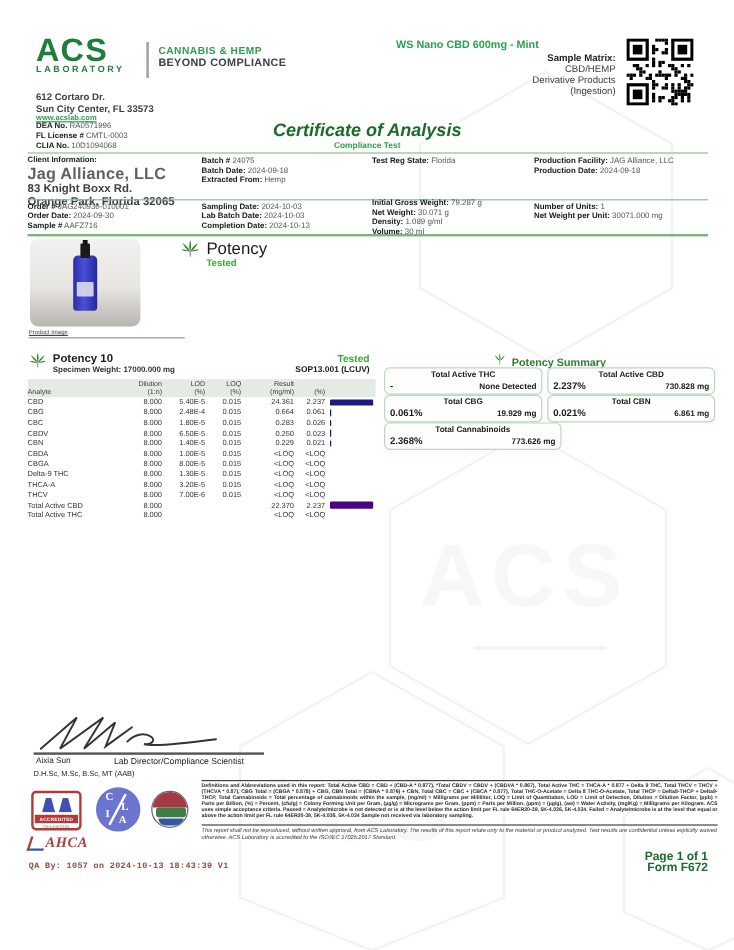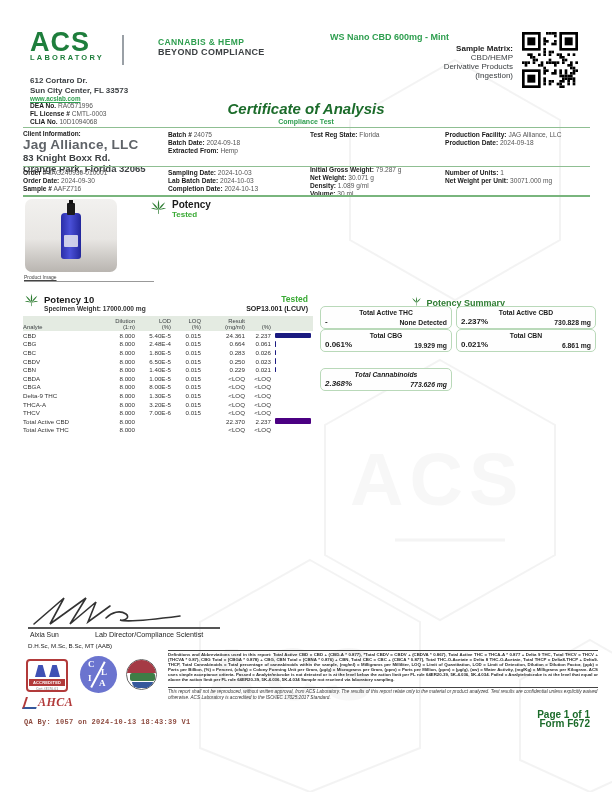--- a/index.html
+++ b/index.html
@@ -45,21 +45,21 @@
 
   
   .pimg { position:absolute; left:25px; top:199px; width:92px; height:73px; border-radius:7px;
           background:linear-gradient(180deg,#f2f1ef 0%,#e8e6e3 55%,#cfccc8 78%,#b9b5b0 100%); overflow:hidden; }
   .bottle { position:absolute; left:36px; top:14px; width:20px; height:46px; background:linear-gradient(90deg,#2a2ea8,#4a50d8 45%,#23279b); border-radius:4px 4px 3px 3px; }
   .bottle-label { position:absolute; left:3px; top:22px; width:14px; height:12px; background:rgba(230,230,240,.85); border-radius:1px; }
   .cap { position:absolute; left:42px; top:4px; width:8px; height:12px; background:#1b1b1b; border-radius:1px; }
   .cap-top { position:absolute; left:44px; top:1px; width:4px; height:4px; background:#111; }
   .pimg-lbl { font-size:5px; color:#444; text-decoration:underline; }
 
-  .badge-potency-t1 { font-size:10px; font-weight:bold; color:#1a1a1a;text-align:center; }
+  .badge-potency-t1 { font-size:14px; font-weight:normal; color:#1a1a1a;text-align:center; }
   .badge-potency-t2 { font-size:8px; font-weight:bold; color:#3aaa35; }
 
   
   .pt-title { font-size:9.5px; font-weight:bold; color:#1a1a1a; }
   .pt-spec { font-size:6.6px; font-weight:bold; color:#333; }
   .pt-tested { font-size:8.5px; font-weight:bold; color:#3aaa35; text-align:right; }
   .pt-sop { font-size:7px; font-weight:bold; color:#1a1a1a; text-align:right; }
   .ptable { position:absolute; left:23px; top:316px; width:290px; font-size:6.2px; color:#333; }
   .prow { display:flex; align-items:center; height:8.6px; }
   .phead { background:#e4ebe2; height:15px; align-items:flex-end; padding-bottom:1px; color:#3c4043; font-size:5.9px; }
@@ -129,21 +129,21 @@
       <text class="wm-acs" x="350" y="505">ACS</text>
       <text class="wm-acs" x="205" y="700">ACS</text>
       <line x1="395" y1="540" x2="505" y2="540" stroke="rgba(120,120,120,0.08)" stroke-width="3"></line>
     </svg>
   </div>
 
   <div class="z" style="left:30px; top:31px; width:270px; height:42px;">
     <div class="acs-big">ACS</div>
     <div class="acs-lab">LABORATORY</div>
     <div class="logo-sep"></div>
-    <div style="position:absolute; left:102px; top:6px;margin-left:26px;">
+    <div style="position:absolute; left:102px; top:6px;">
       <div class="logo-tag1">CANNABIS &amp; HEMP</div>
       <div class="logo-tag2">BEYOND COMPLIANCE</div>
     </div>
   </div>
 
   <div class="z" style="left:30px; top:76px;">
     <div class="addr">612 Cortaro Dr.</div>
     <div class="addr">Sun City Center, FL 33573</div>
     <div class="web">www.acslab.com</div>
     <div class="lic">
@@ -554,21 +554,21 @@
           <span class="vr">19.929 mg</span>
         </div>
       </div>
       <div class="sumbox z" style="left: 456px; top: 329px; width: 140px;">
         <div class="t">Total CBN</div>
         <div class="vals">
           <span class="vl">0.021%</span>
           <span class="vr">6.861 mg</span>
         </div>
       </div>
-      <div class="sumbox z" style="left: 320px; top: 368px; width: 132px; font-style: italic;">
+      <div class="sumbox z" style="left: 320px; top: 352px; width: 148px;">
         <div class="t">Total Cannabinoids</div>
         <div class="vals">
           <span class="vl">2.368%</span>
           <span class="vr">773.626 mg</span>
         </div>
       </div>
     </div>
 
   <div class="z" style="left:30px; top:594px;">
     <svg width="190" height="34" viewBox="0 0 190 34">

